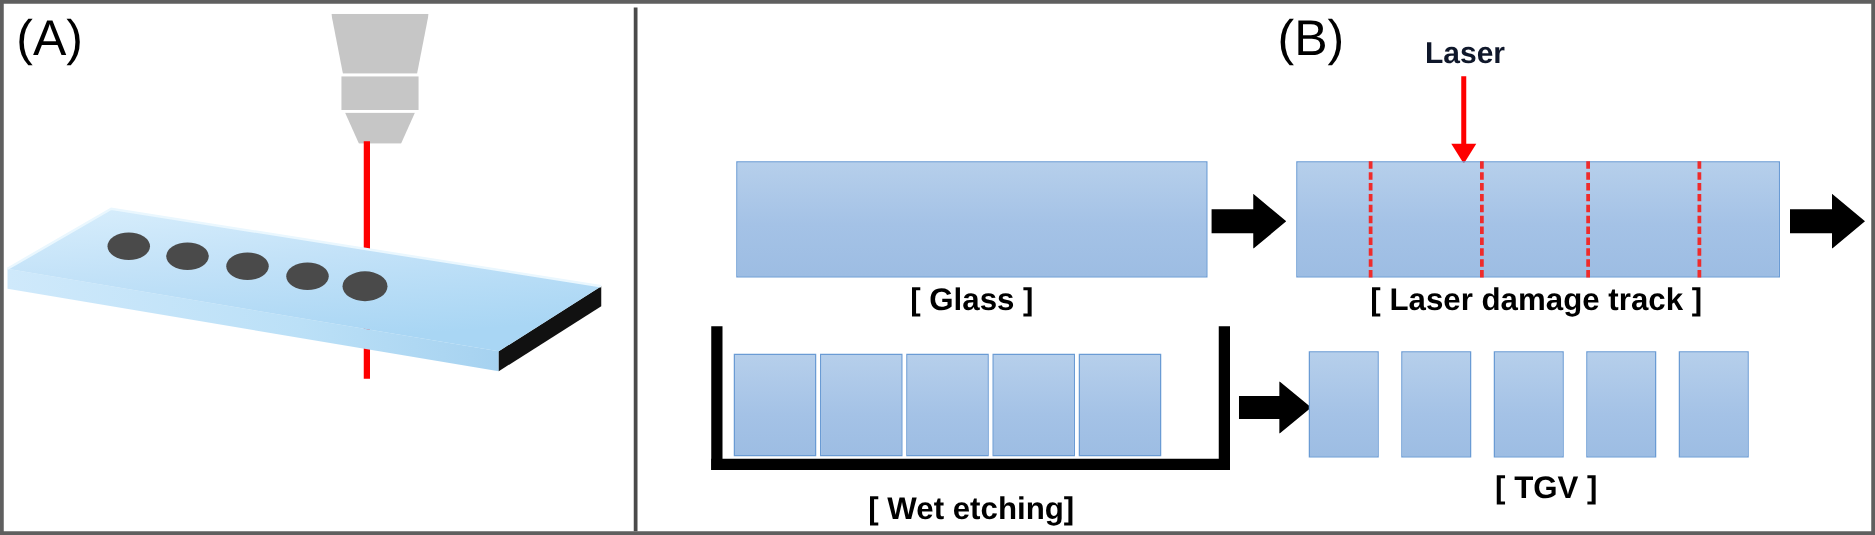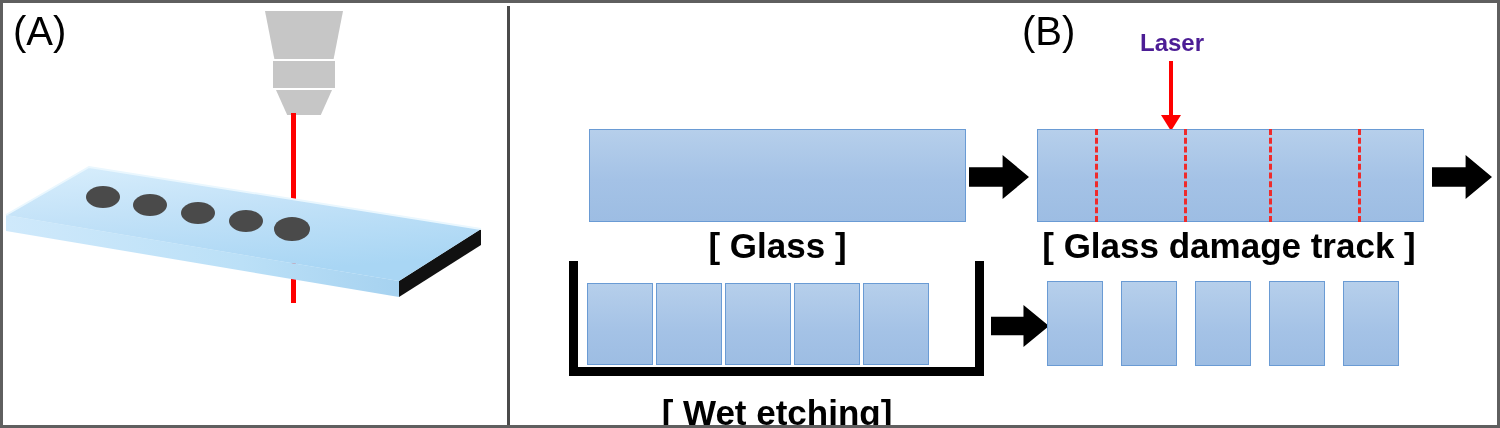--- a/index.html
+++ b/index.html
@@ -81,21 +81,21 @@
   .glass-rect {
     position: absolute;
     background: linear-gradient(to bottom, #b6cfeb 0%, #a4c2e6 55%, #9dbde3 100%);
     border: 1.5px solid #6a9bd4;
     box-sizing: border-box;
   }
   .step-label {
     position: absolute;
     font-family: "Liberation Sans", sans-serif;
     font-weight: bold;
-    font-size: 35px;
+    font-size: 25px;
     color: #000000;
     white-space: nowrap;
     text-align: center;
     line-height: 1;
   }
   #rect-glass { left: 82px; top: 126px; width: 377px; height: 93px; }
   #label-glass { left: 82px; top: 225px; width: 377px; }
 
   #track-wrap { position: absolute; left: 530px; top: 126px; width: 387px; height: 93px; }
   #rect-track { left: 0; top: 0; width: 387px; height: 93px; }
@@ -110,21 +110,21 @@
 
   #laser-annot { position: absolute; left: 600px; top: 28px; width: 180px; height: 100px; }
   #laser-text {
     position: absolute;
     left: 0px; top: 0px;
     width: 130px;
     text-align: center;
     font-family: "Liberation Sans", sans-serif;
     font-weight: bold;
     font-size: 24px;
-    color: #4c1d95;
+    color: #0f172a;
     line-height: 1;
     white-space: nowrap;
   }
   #laser-arrow-line {
     position: absolute;
     left: 62px; top: 30px;
     width: 4px; height: 58px;
     background: #fe0000;
   }
   #laser-arrow-head {
@@ -258,21 +258,21 @@
       <div id="laser-arrow-head"></div>
     </div>
 
     <div id="track-wrap">
       <div class="glass-rect" id="rect-track"></div>
       <div class="dash-line" style="left:15%;"></div>
       <div class="dash-line" style="left:38%;"></div>
       <div class="dash-line" style="left:60%;"></div>
       <div class="dash-line" style="left:83%;"></div>
     </div>
-    <div class="step-label" id="label-track">[ Glass damage track ]</div>
+    <div class="step-label" id="label-track">[ Laser damage track ]</div>
 
     <div class="block-arrow arrow-shape" id="arrow-track-out"></div>
 
     <div id="etch-wrap">
       <div class="beaker-side" id="beaker-left"></div>
       <div class="beaker-side" id="beaker-right"></div>
       <div id="beaker-bottom"></div>
       <div class="etch-block" style="left:20px;"></div>
       <div class="etch-block" style="left:89px;"></div>
       <div class="etch-block" style="left:158px;"></div>
@@ -283,15 +283,16 @@
 
     <div class="block-arrow arrow-shape" id="arrow-etch-tgv"></div>
 
     <div id="tgv-wrap">
       <div class="tgv-block" style="left:0px;"></div>
       <div class="tgv-block" style="left:74px;"></div>
       <div class="tgv-block" style="left:148px;"></div>
       <div class="tgv-block" style="left:222px;"></div>
       <div class="tgv-block" style="left:296px;"></div>
     </div>
+    <div class="step-label" id="label-tgv">[ TGV ]</div>
 
   </div>
 </div>
 
 </body></html>

